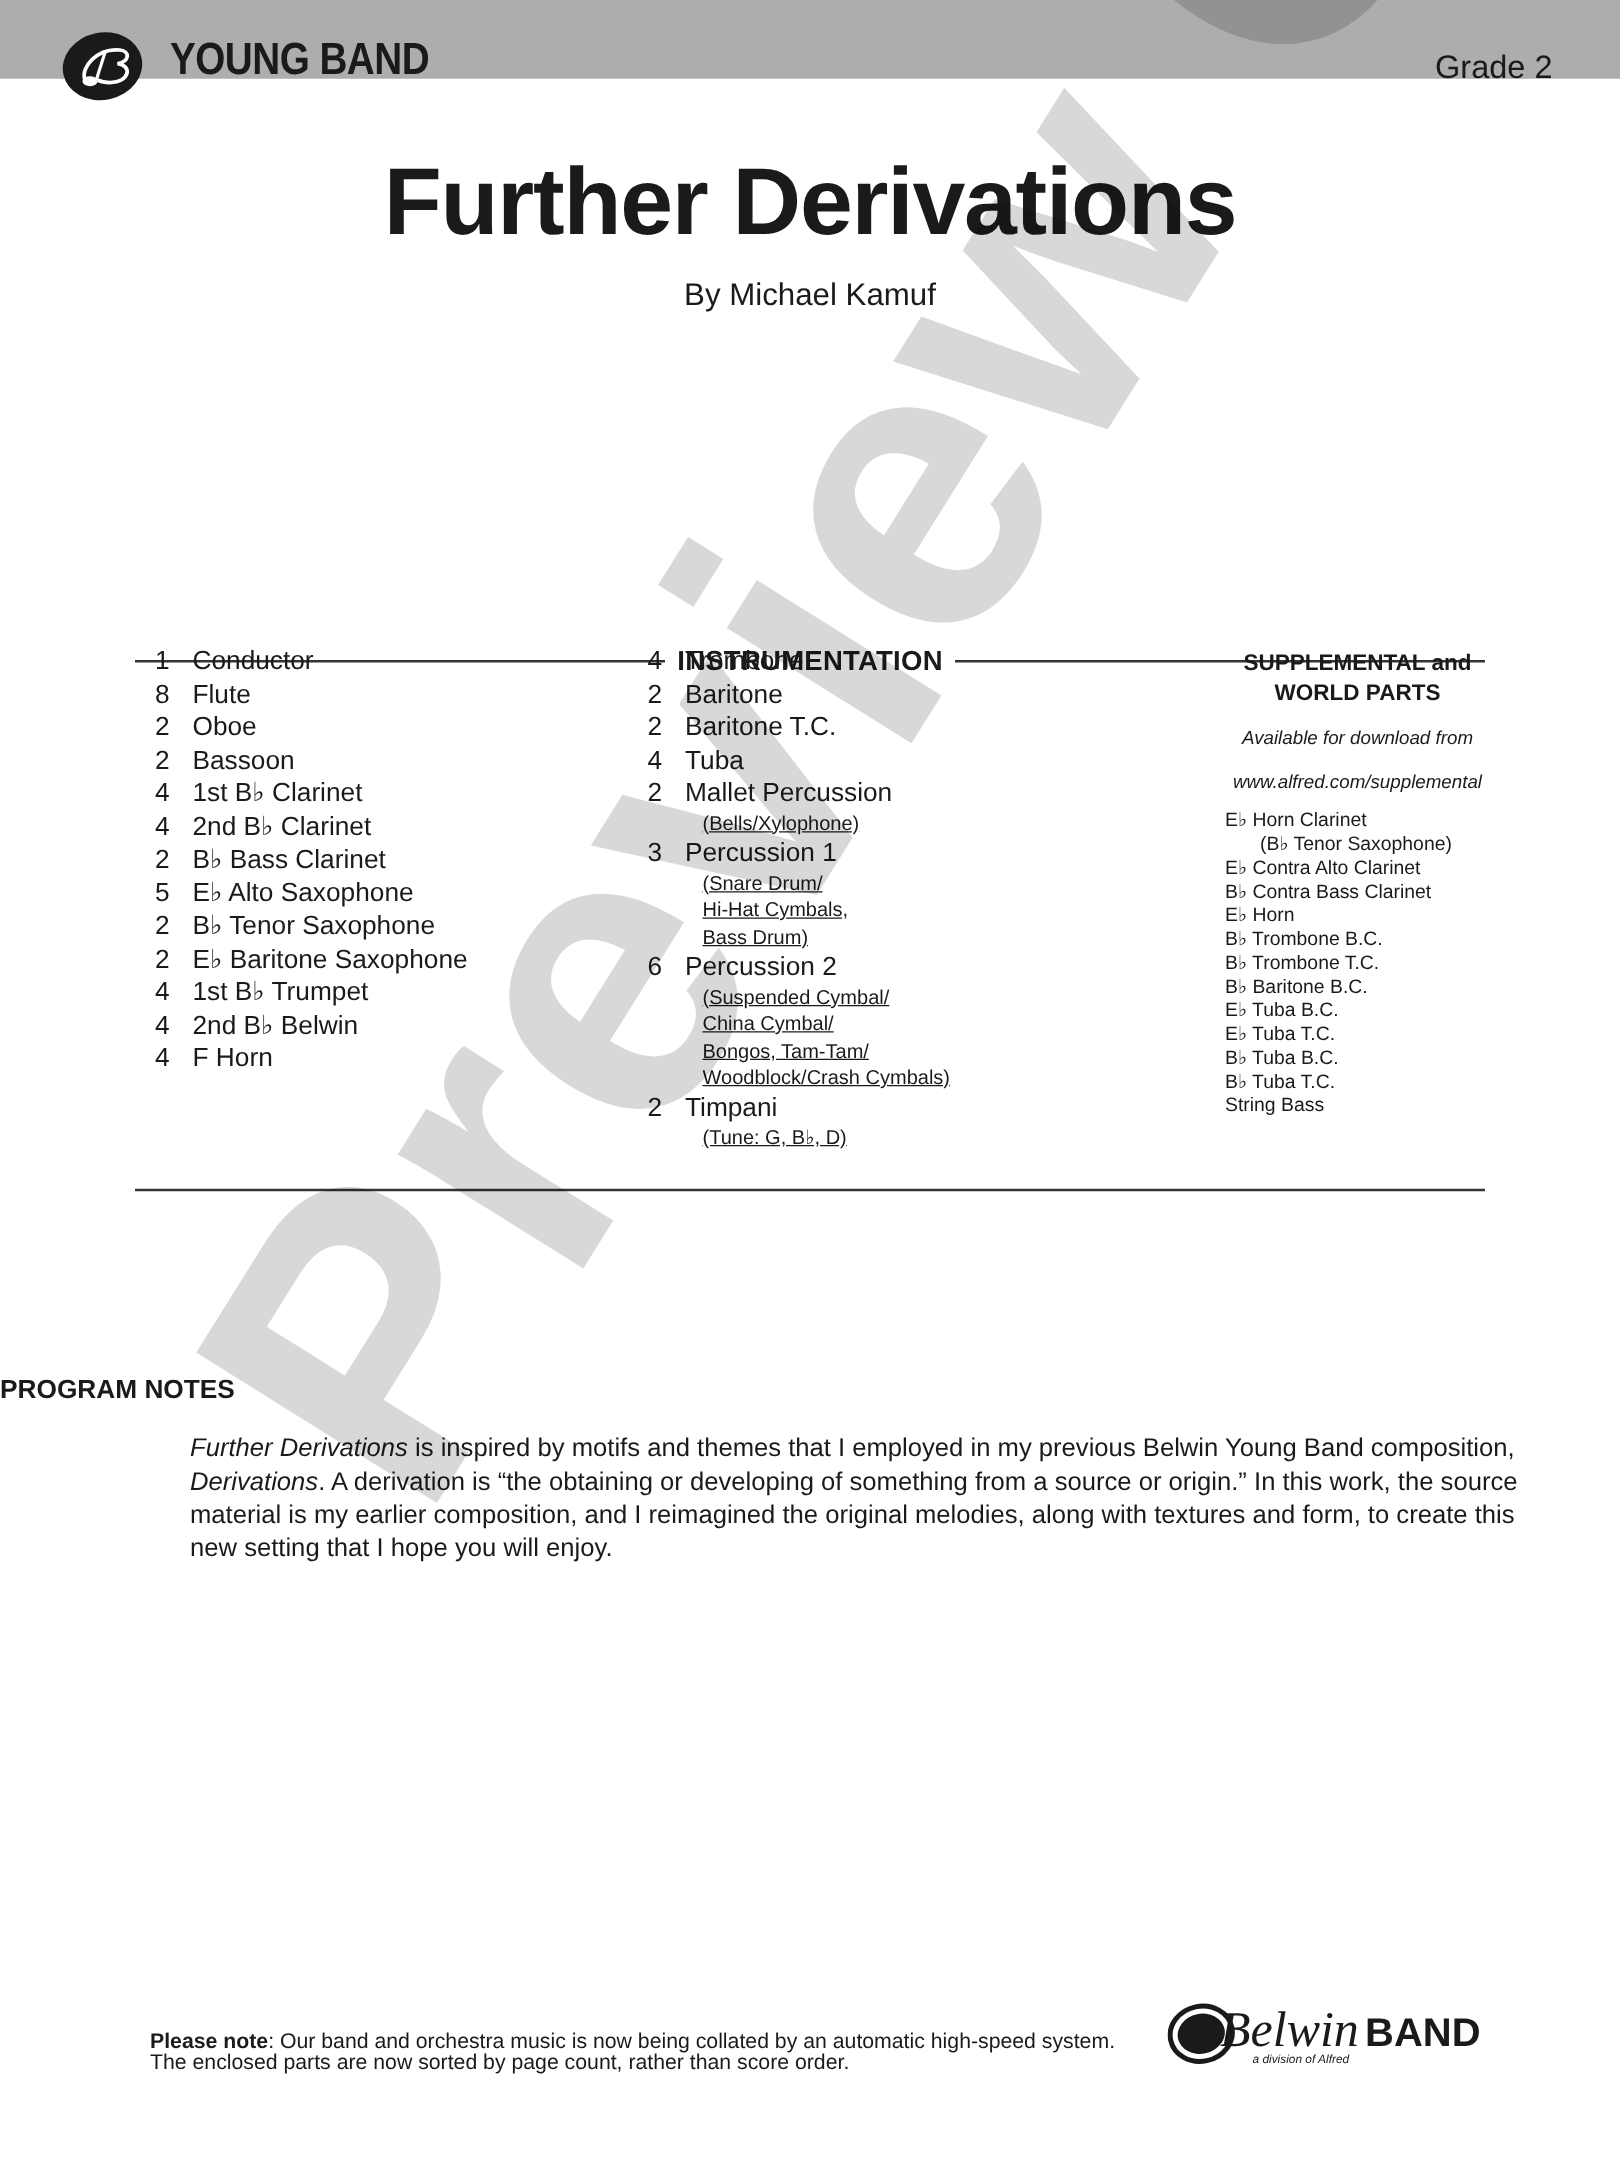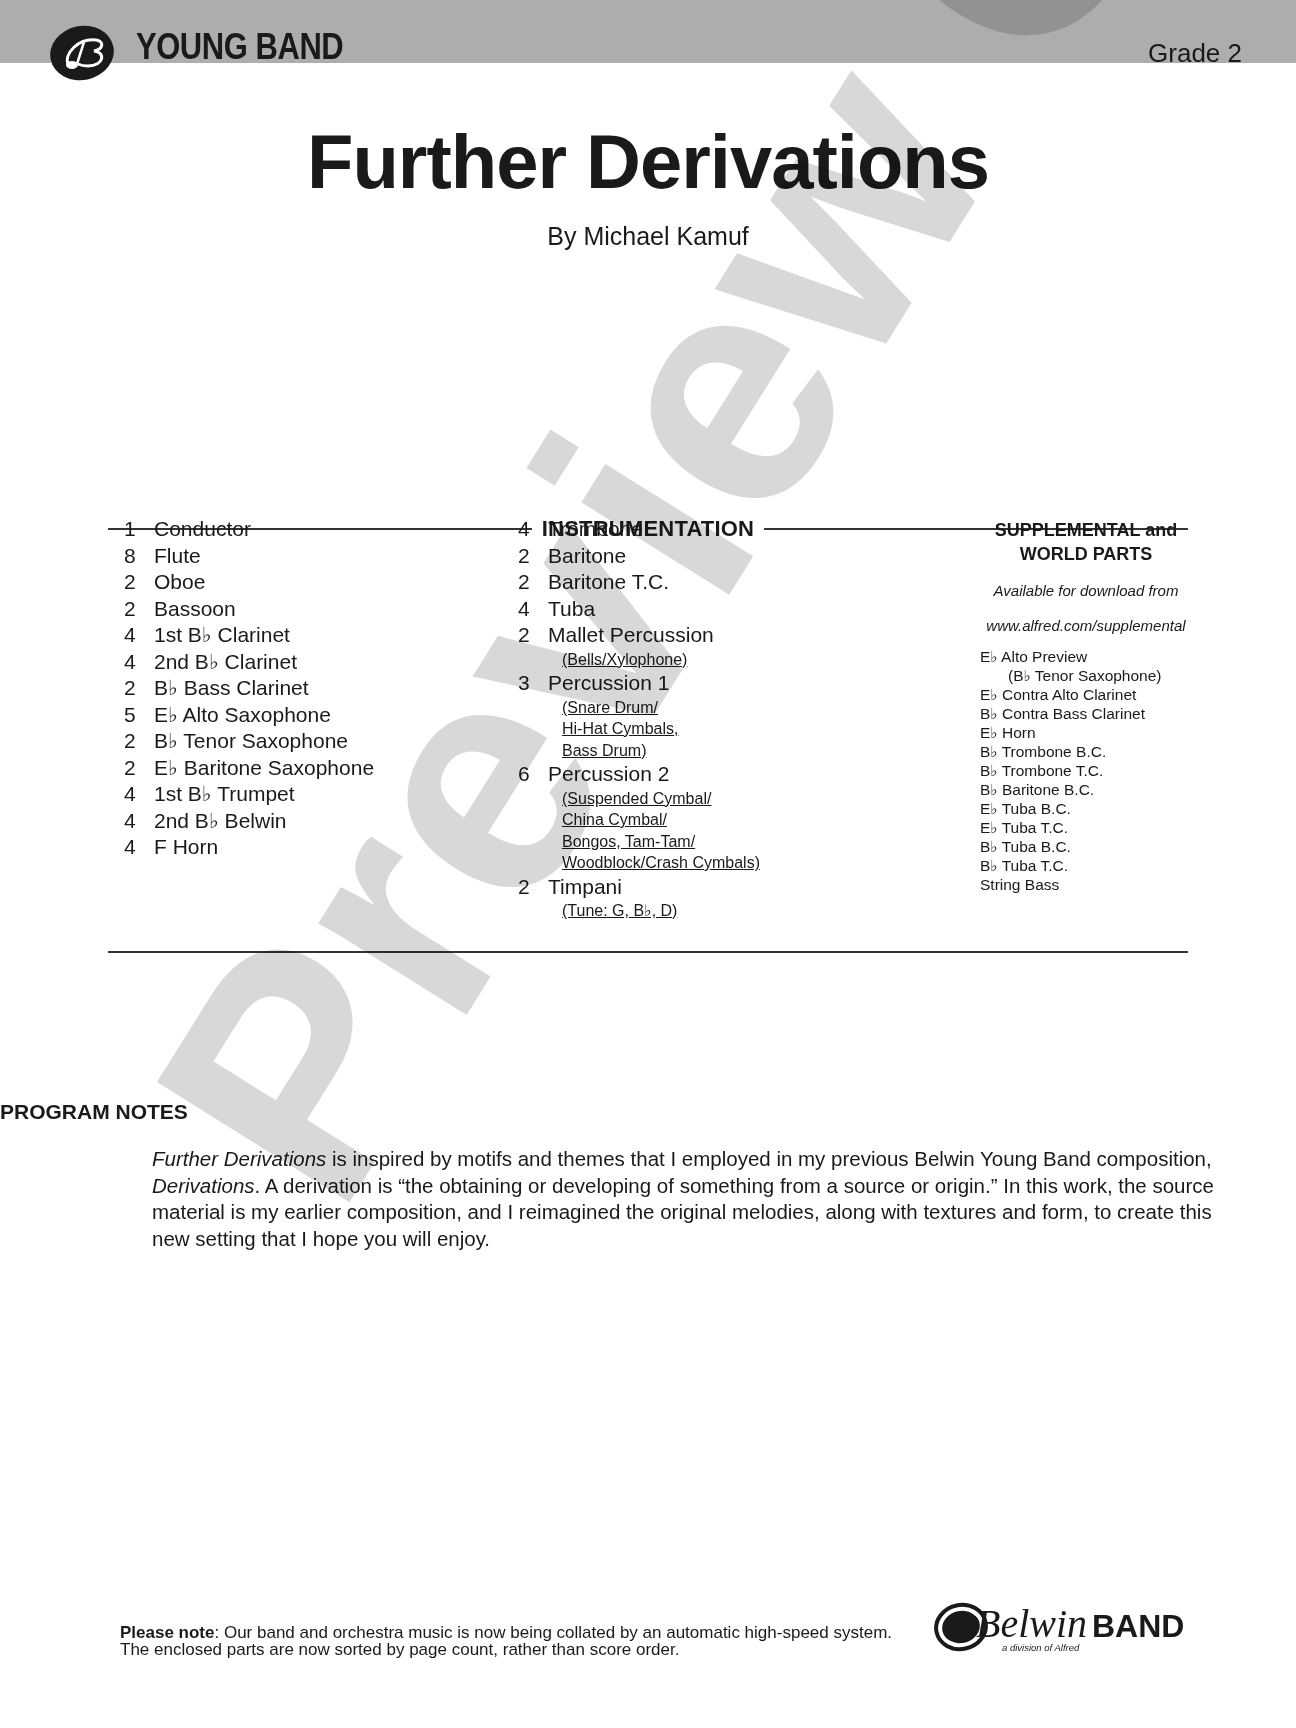--- a/index.html
+++ b/index.html
@@ -158,21 +158,21 @@
     </div>
     <div class="sub">(Tune: G, B♭, D)</div>
   </div>
 
 <div class="supp">
   <div class="supp-h">SUPPLEMENTAL and</div>
   <div class="supp-h">WORLD PARTS</div>
   <div class="supp-i">Available for download from</div>
   <div class="supp-i">www.alfred.com/supplemental</div>
   <div class="supp-list" id="supplist">
-      <div>E♭ Alto Preview</div>
+      <div>E♭ Horn Clarinet</div>
       <div class="ind">(B♭ Tenor Saxophone)</div>
       <div>E♭ Contra Alto Clarinet</div>
       <div>B♭ Contra Bass Clarinet</div>
       <div>E♭ Horn</div>
       <div>B♭ Trombone B.C.</div>
       <div>B♭ Trombone T.C.</div>
       <div>B♭ Baritone B.C.</div>
       <div>E♭ Tuba B.C.</div>
       <div>E♭ Tuba T.C.</div>
       <div>B♭ Tuba B.C.</div>

